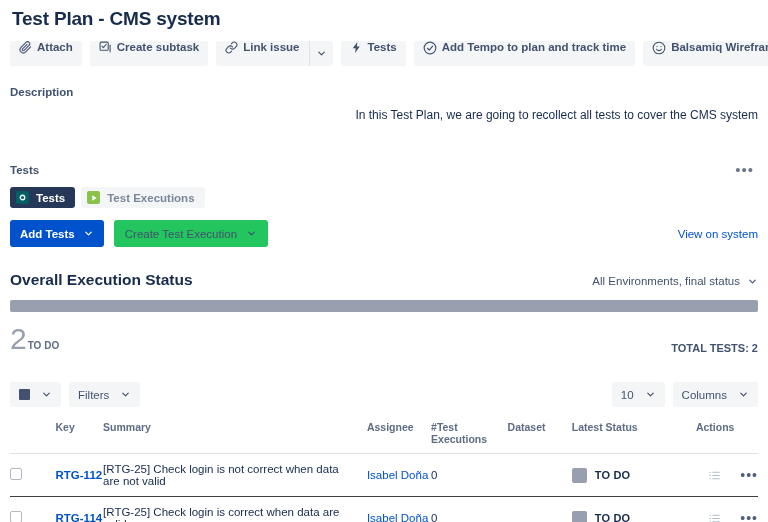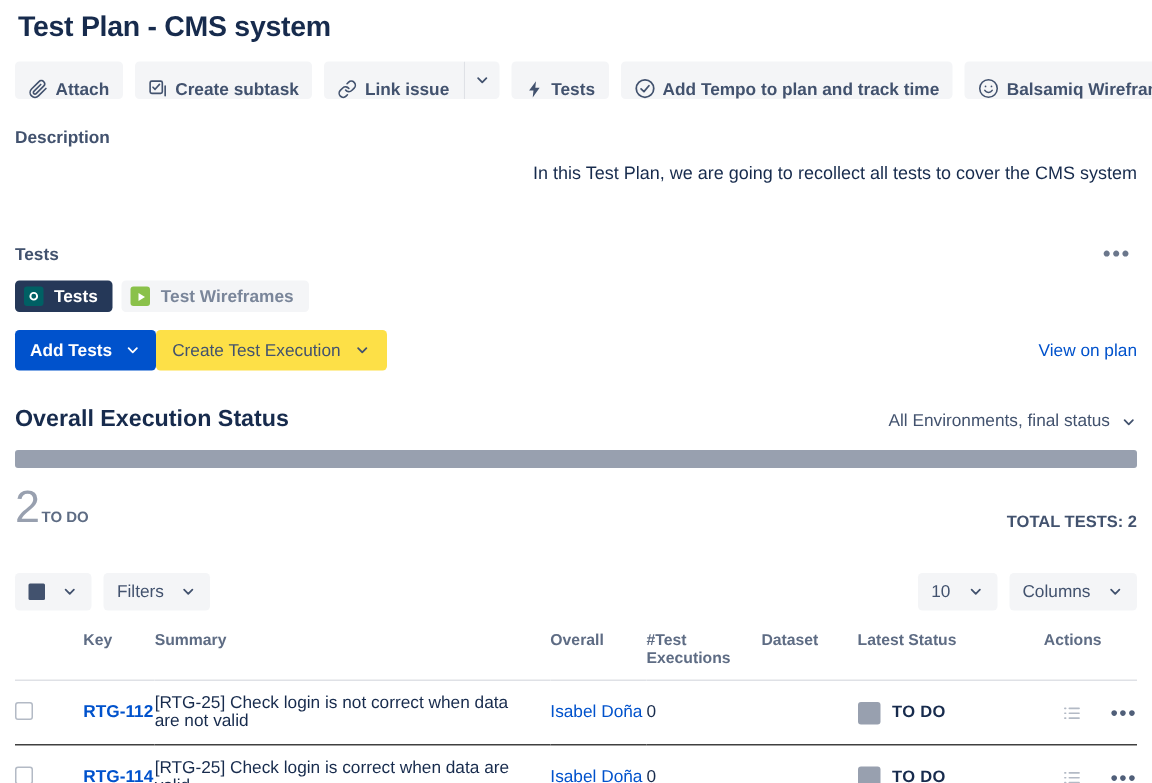--- a/index.html
+++ b/index.html
@@ -26,21 +26,21 @@
 
   
   .toolbar {
     display: flex;
     align-items: center;
     gap: 8px;
     margin-top: 11px;
   }
   .tb-btn {
     display: inline-flex;
-    align-items: flex-end;
+    align-items: flex-start;
     gap: 5px;
     height: 25px;
     padding: 0 9px;
     background: #f4f5f7;
     border: none;
     border-radius: 3px;
     color: #42526e;
     font-size: 11.5px;
     font-weight: bold;
     font-family: "Liberation Sans", sans-serif;
@@ -108,34 +108,34 @@
   .tab.active { background: #253858; color: #ffffff; }
   .tab.inactive { background: #f4f5f7; color: #7a869a; }
   .tab-sq {
     width: 13px; height: 13px; border-radius: 2px;
     display: inline-flex; align-items: center; justify-content: center;
   }
   .tab-sq.teal { background: #006064; }
   .tab-sq.green { background: #8ac14a; }
 
   .actionbar { display: flex; align-items: center; justify-content: space-between; margin-top: 12px; }
-  .actionbar-left { display: flex; align-items: flex-start; }
+  .actionbar-left { display: flex; align-items: flex-start; gap: 10px; }
   .btn-primary {
     display: inline-flex; align-items: center; gap: 8px;
     height: 27px; padding: 0 10px;
     background: #0052cc; color: #fff;
     border: none; border-radius: 3px;
     font-size: 11.5px; font-weight: bold;
     font-family: "Liberation Sans", sans-serif;
     cursor: pointer;
   }
   .btn-subtle {
     display: inline-flex; align-items: center; gap: 9px;
     height: 27px; padding: 0 11px;
-    background: #fde047; color: #42526e;
+    background: #22c55e; color: #42526e;
     border: none; border-radius: 3px;
     font-size: 11.5px;
     font-family: "Liberation Sans", sans-serif;
     cursor: pointer;
   }
   .link { color: #0052cc; font-size: 11.5px; cursor: pointer; text-decoration: none; }
 
   
   .oes-head { display: flex; align-items: baseline; justify-content: space-between; margin-top: 24px; }
   .oes-title { font-size: 15.5px; font-weight: bold; color: #172b4d; }
@@ -310,21 +310,21 @@
           </svg>
       </span>
       <span>Tests</span>
     </div>
     <div class="tab inactive">
       <span class="tab-sq green">
         <svg width="8" height="8" viewBox="0 0 24 24" fill="#ffffff">
             <polygon points="7,4 20,12 7,20"></polygon>
           </svg>
       </span>
-      <span>Test Wireframes</span>
+      <span>Test Executions</span>
     </div>
   </div>
 
   <div class="actionbar">
     <div class="actionbar-left">
       <button class="btn-primary">
         <span>Add Tests</span>
         <span class="ico">
           <svg width="11" height="11" viewBox="0 0 24 24" fill="none" stroke="#ffffff" stroke-width="2.6" stroke-linecap="round" stroke-linejoin="round">
               <polyline points="6 9 12 15 18 9"></polyline>
@@ -333,21 +333,21 @@
       </button>
       <button class="btn-subtle">
         <span>Create Test Execution</span>
         <span class="ico">
           <svg width="11" height="11" viewBox="0 0 24 24" fill="none" stroke="#42526e" stroke-width="2.6" stroke-linecap="round" stroke-linejoin="round">
               <polyline points="6 9 12 15 18 9"></polyline>
             </svg>
         </span>
       </button>
     </div>
-    <a class="link">View on plan</a>
+    <a class="link">View on system</a>
   </div>
 
   <div class="oes-head">
     <div class="oes-title">Overall Execution Status</div>
     <div class="oes-filter">
       <span>All Environments, final status</span>
       <span class="ico">
         <svg width="11" height="11" viewBox="0 0 24 24" fill="none" stroke="#42526e" stroke-width="2.6" stroke-linecap="round" stroke-linejoin="round">
             <polyline points="6 9 12 15 18 9"></polyline>
           </svg>
@@ -405,21 +405,21 @@
       </button>
     </div>
   </div>
 
   <table class="tests-table">
     <thead>
       <tr>
         <th class="c-chk"></th>
         <th class="c-key">Key</th>
         <th class="c-sum">Summary</th>
-        <th class="c-asg">Overall</th>
+        <th class="c-asg">Assignee</th>
         <th class="c-exe">#Test Executions</th>
         <th class="c-dat">Dataset</th>
         <th class="c-sta">Latest Status</th>
         <th class="c-act">Actions</th>
       </tr>
     </thead>
     <tbody>
 
       <tr>
         <td class="c-chk">

